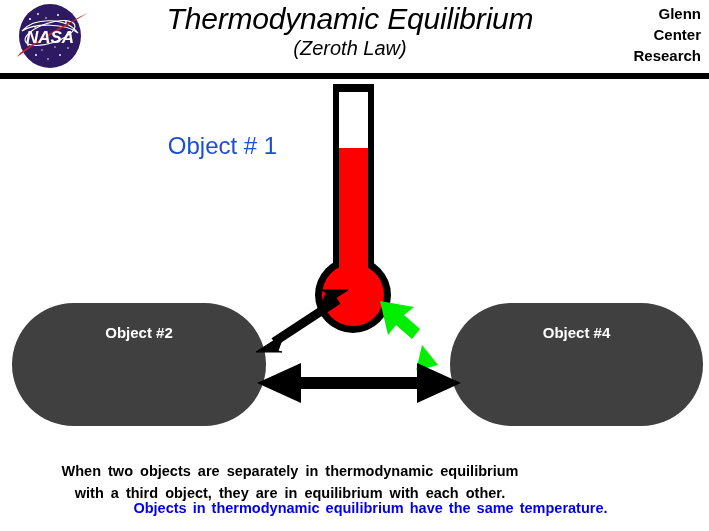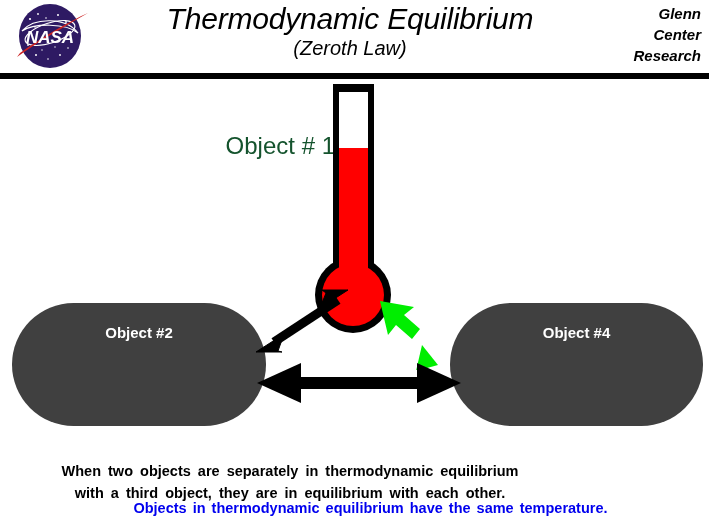--- a/index.html
+++ b/index.html
@@ -55,38 +55,37 @@
   }
   #center-block {
     position: absolute;
     right: 8px; top: 3px;
     width: 96px;
     text-align: right;
     font-size: 15px;
     font-weight: bold;
     color: #000000;
     line-height: 21px;
-    font-style: italic;
   }
   #header-rule {
     position: absolute;
     left: 0; top: 73px;
     width: 709px;
     height: 6px;
     background: #000000;
   }
 
   
   #obj1-label {
     position: absolute;
     left: 110px; top: 130px;
     width: 225px;
-    text-align: right;
+    text-align: center;
     font-size: 24px;
-    color: #14532d;
+    color: #1d4ed8;
     line-height: 32px;
     white-space: nowrap;
   }
 
   
   #thermometer {
     position: absolute;
     left: 310px; top: 80px;
     width: 95px;
     height: 260px;

